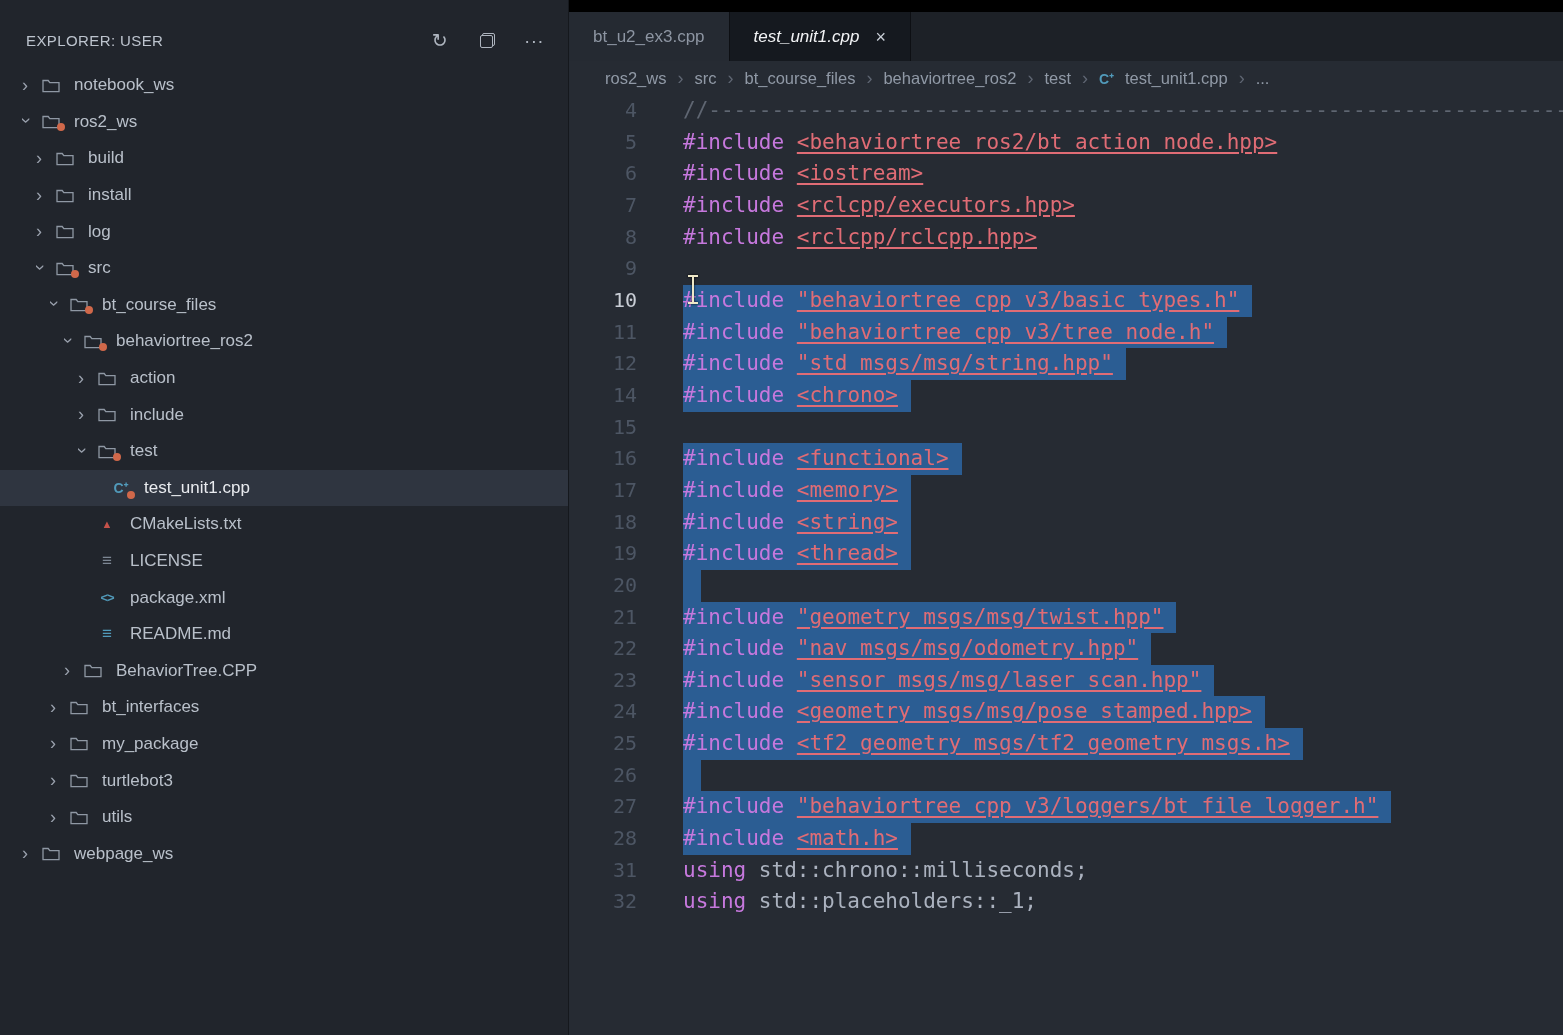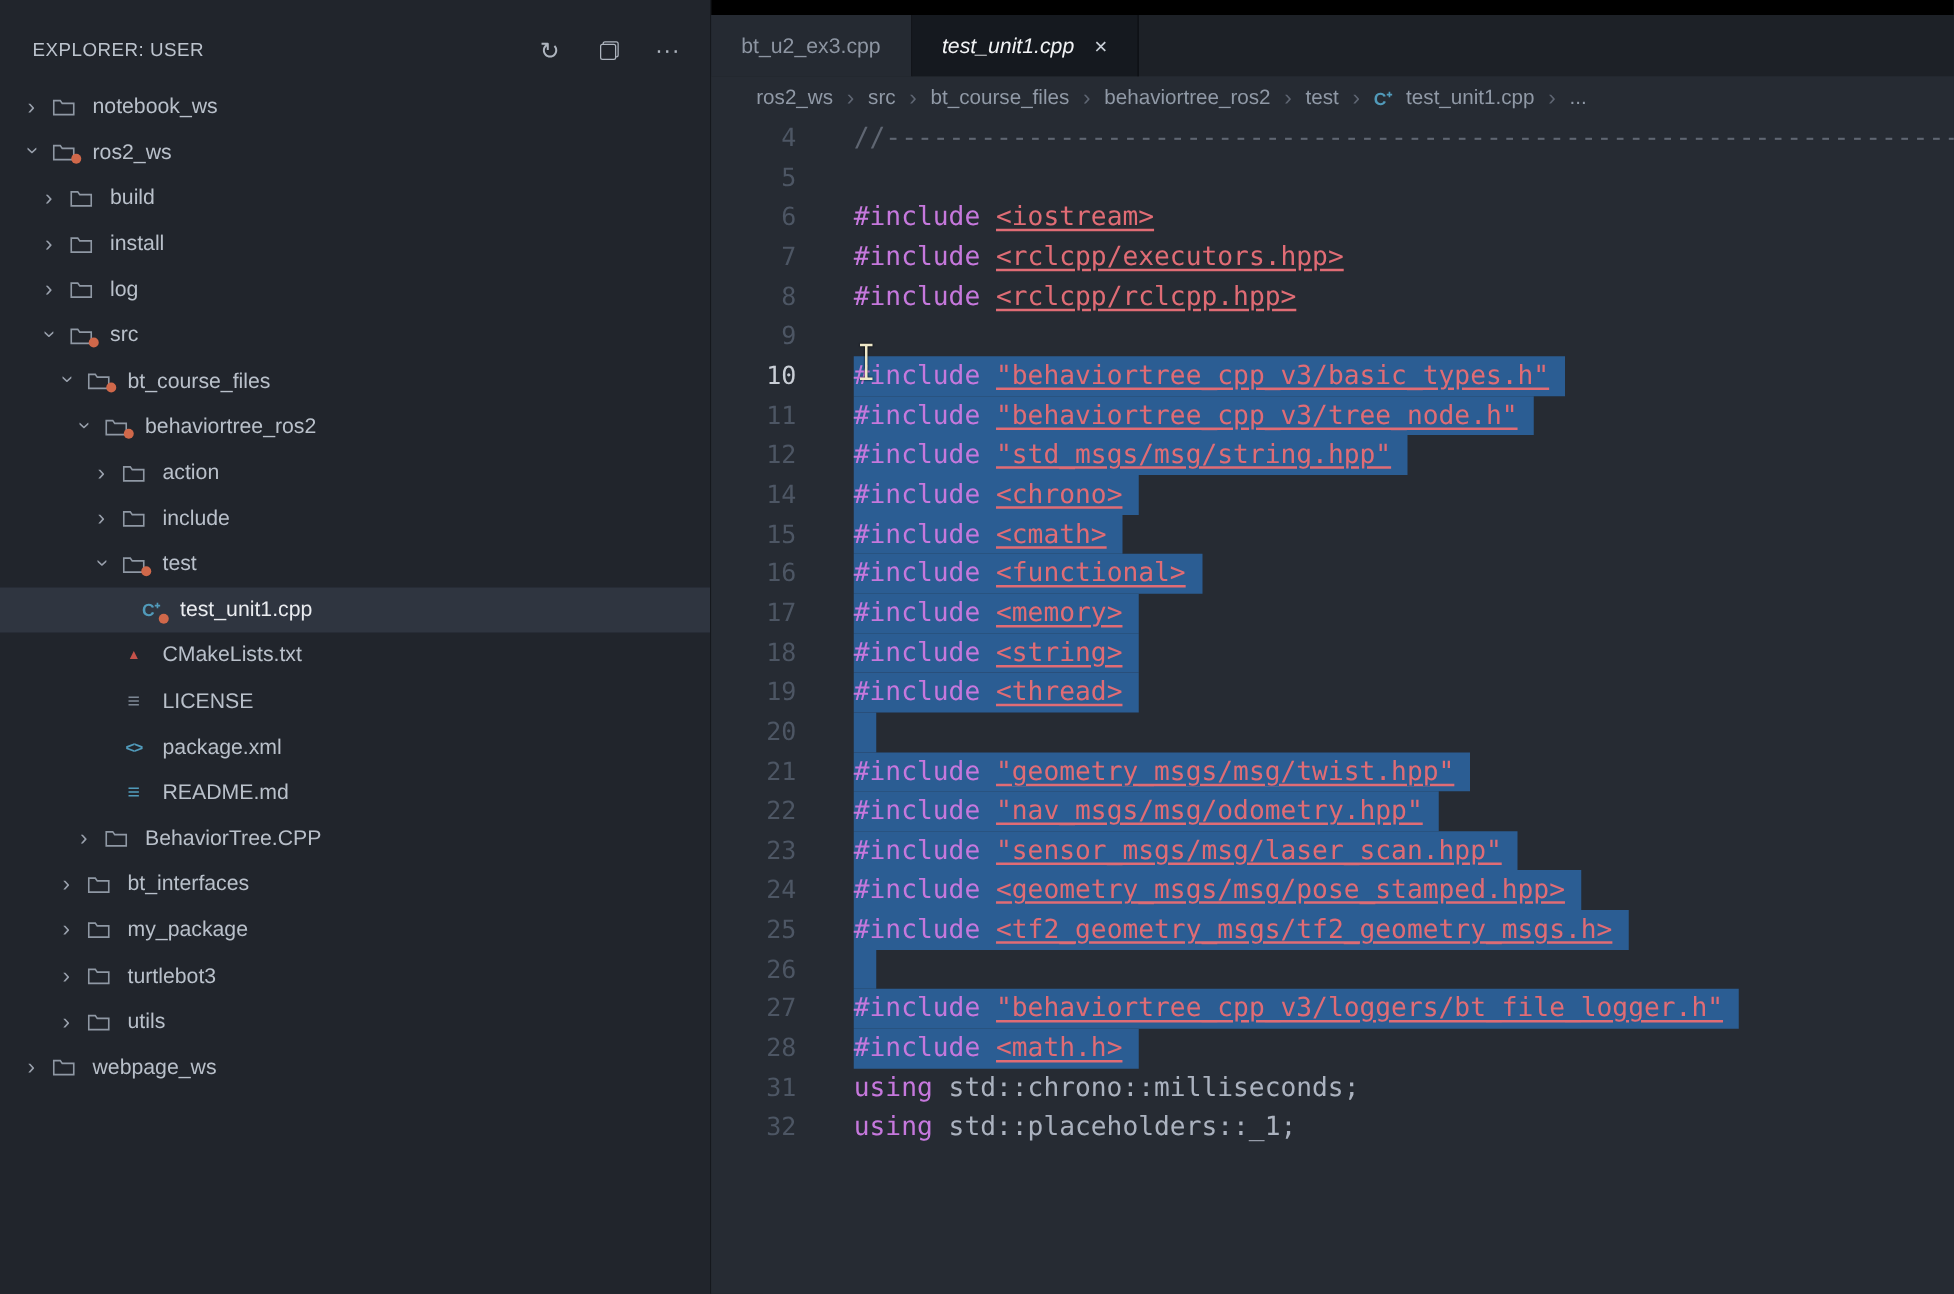--- a/index.html
+++ b/index.html
@@ -317,20 +317,21 @@
       </div>
 
       <div class="code-area">
         <div>
             <div class="code-line">
               <span class="line-num">4</span>
               <span class="line-code"><span class="tk-cm">//----------------------------------------------------------------------------------------------</span></span>
             </div>
             <div class="code-line">
               <span class="line-num">5</span>
+              <span class="line-code"><span class="tk-kw">#include</span><span class="tk-pl"> </span><span class="tk-inc">&lt;behaviortree_ros2/bt_action_node.hpp&gt;</span></span>
             </div>
             <div class="code-line">
               <span class="line-num">6</span>
               <span class="line-code"><span class="tk-kw">#include</span><span class="tk-pl"> </span><span class="tk-inc">&lt;iostream&gt;</span></span>
             </div>
             <div class="code-line">
               <span class="line-num">7</span>
               <span class="line-code"><span class="tk-kw">#include</span><span class="tk-pl"> </span><span class="tk-inc">&lt;rclcpp/executors.hpp&gt;</span></span>
             </div>
             <div class="code-line">
@@ -352,21 +353,20 @@
             <div class="code-line">
               <span class="line-num">12</span>
               <span class="line-code selectedbg"><span class="tk-kw">#include</span><span class="tk-pl"> </span><span class="tk-inc">"std_msgs/msg/string.hpp"</span></span>
             </div>
             <div class="code-line">
               <span class="line-num">14</span>
               <span class="line-code selectedbg"><span class="tk-kw">#include</span><span class="tk-pl"> </span><span class="tk-inc">&lt;chrono&gt;</span></span>
             </div>
             <div class="code-line">
               <span class="line-num">15</span>
-              <span class="line-code selectedbg"><span class="tk-kw">#include</span><span class="tk-pl"> </span><span class="tk-inc">&lt;cmath&gt;</span></span>
             </div>
             <div class="code-line">
               <span class="line-num">16</span>
               <span class="line-code selectedbg"><span class="tk-kw">#include</span><span class="tk-pl"> </span><span class="tk-inc">&lt;functional&gt;</span></span>
             </div>
             <div class="code-line">
               <span class="line-num">17</span>
               <span class="line-code selectedbg"><span class="tk-kw">#include</span><span class="tk-pl"> </span><span class="tk-inc">&lt;memory&gt;</span></span>
             </div>
             <div class="code-line">

